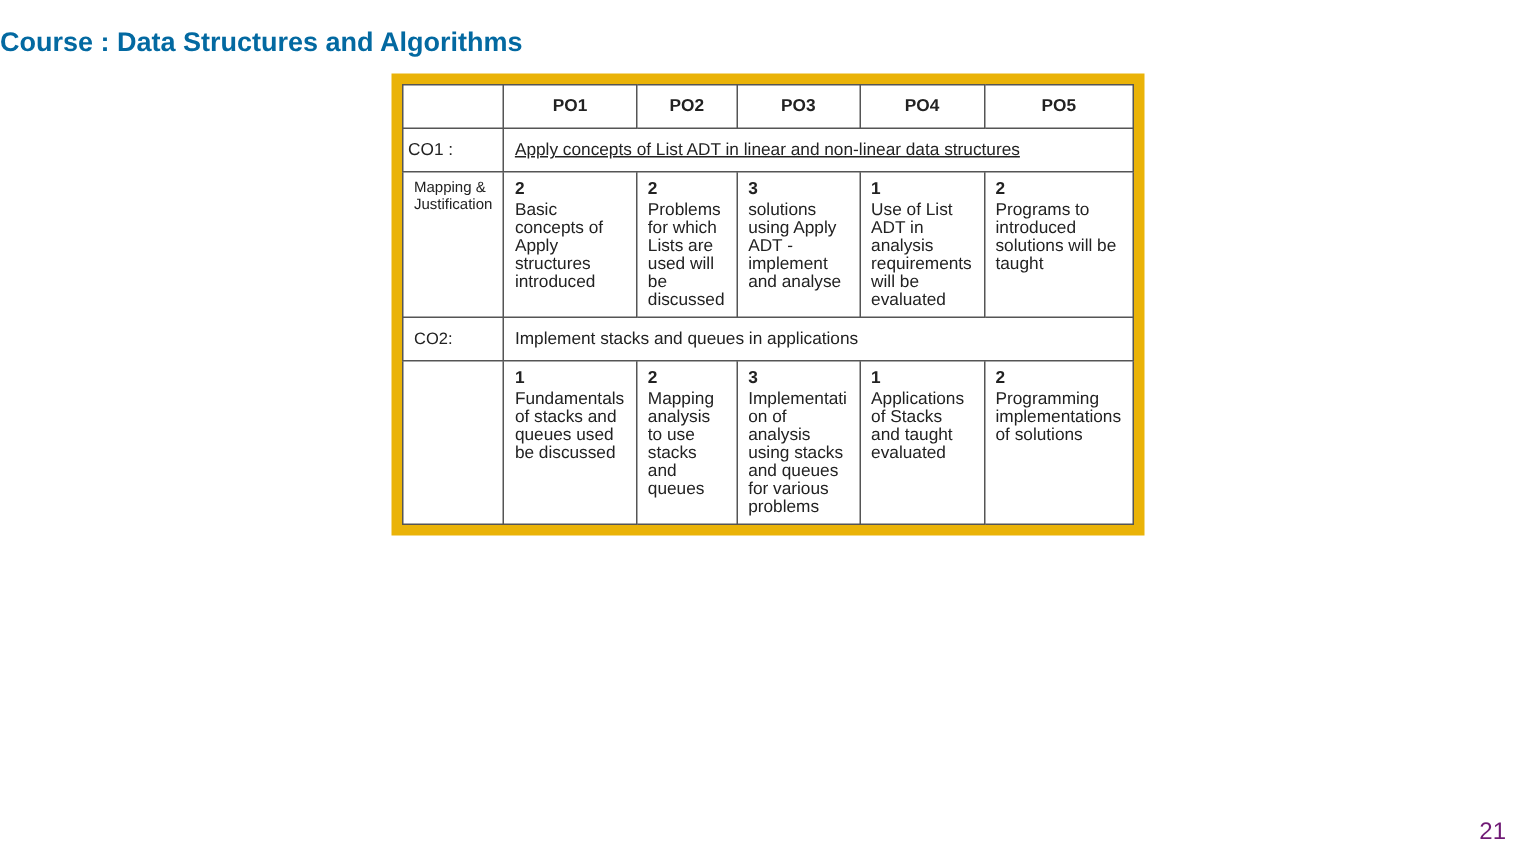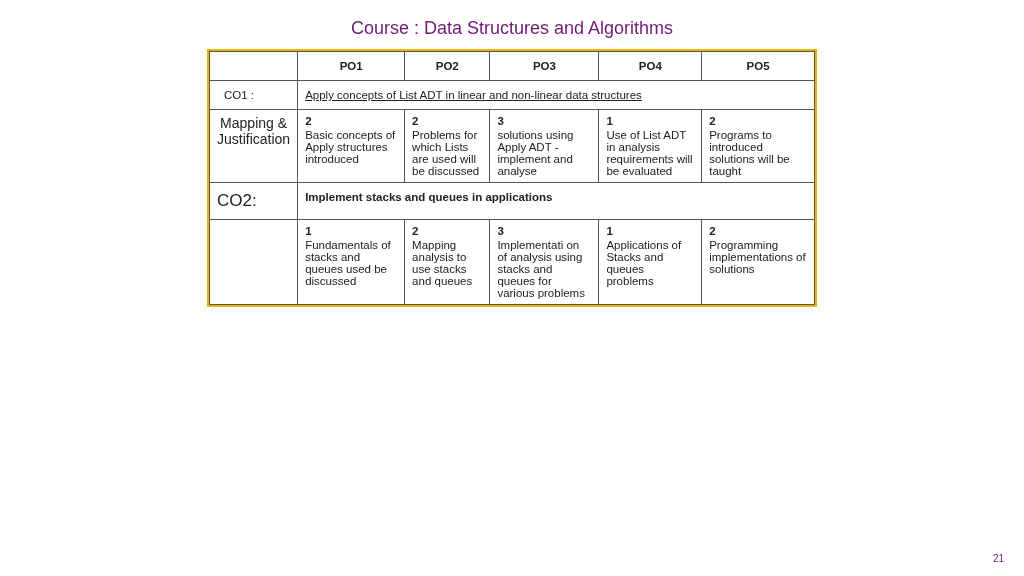--- a/index.html
+++ b/index.html
@@ -7,30 +7,29 @@
       background: #fff;
       font-family: Arial, sans-serif;
       font-size: 12px;
       color: #222;
       width: 1024px;
       height: 576px;
       position: relative;
       overflow: hidden;
     }
     .page-title {
-      text-align: center;
       font-size: 18px;
-      font-weight: normal;
+      font-weight: bold;
       padding: 18px 0 10px 0;
-      color: #701a75;
+      color: #0369a1;
     }
     .table-wrapper {
       margin: 0 auto;
-      width: 610px;
-      border: 2px solid #eab308;
+      width: 502px;
+      border: 7px solid #eab308;
     }
     table {
       width: 100%;
       border-collapse: collapse;
     }
     td, th {
       border: 1px solid #555;
       padding: 5px 7px;
       vertical-align: top;
       font-size: 11.5px;
@@ -43,21 +42,21 @@
     }
     .num-cell {
       font-weight: bold;
       display: block;
       margin-bottom: 2px;
     }
     .page-number {
       position: absolute;
       bottom: 12px;
       right: 20px;
-      font-size: 10px;
+      font-size: 16px;
       color: #701a75;
     }
   </style>
 </head>
 <body>
 
 <div class="page-title">Course : Data Structures and Algorithms</div>
 
 <div class="table-wrapper">
   <table>
@@ -67,26 +66,26 @@
         <td>PO1</td>
         <td>PO2</td>
         <td>PO3</td>
         <td>PO4</td>
         <td>PO5</td>
       </tr>
     </thead>
     <tbody>
 
       <tr>
-        <td style="font-size:11.5px;padding:8px 14px;">CO1 :</td>
+        <td style="font-size:11.5px;padding:8px 3px;">CO1 :</td>
         <td colspan="5" style="padding:8px 7px;font-size:11.5px;text-decoration:underline;">Apply concepts of List ADT in linear and non-linear data structures</td>
       </tr>
 
       <tr>
-        <td style="font-size:14px;padding:5px 7px;vertical-align:top;white-space:pre-line;text-align:center;">Mapping &amp;
+        <td style="font-size:10px;padding:5px 7px;vertical-align:top;white-space:pre-line;">Mapping &amp;
 Justification</td>
         <td style="vertical-align:top;padding:5px 7px;">
           <span class="num-cell">2</span>
           <span>Basic concepts of Apply structures introduced</span>
         </td>
         <td style="vertical-align:top;padding:5px 7px;">
           <span class="num-cell">2</span>
           <span>Problems for which Lists are used will be discussed</span>
         </td>
         <td style="vertical-align:top;padding:5px 7px;">
@@ -97,41 +96,41 @@
           <span class="num-cell">1</span>
           <span>Use of List ADT in analysis requirements will be evaluated</span>
         </td>
         <td style="vertical-align:top;padding:5px 7px;">
           <span class="num-cell">2</span>
           <span>Programs to introduced solutions will be taught</span>
         </td>
       </tr>
 
       <tr>
-        <td style="font-size:17px;padding:8px 7px;">CO2:</td>
-        <td colspan="5" style="padding:8px 7px;font-size:11.5px;font-weight:bold;">Implement stacks and queues in applications</td>
+        <td style="font-size:11px;padding:8px 7px;">CO2:</td>
+        <td colspan="5" style="padding:8px 7px;font-size:11.5px;">Implement stacks and queues in applications</td>
       </tr>
 
       <tr>
         <td style="font-size:11px;padding:5px 7px;vertical-align:top;"></td>
         <td style="vertical-align:top;padding:5px 7px;">
           <span class="num-cell">1</span>
           <span>Fundamentals of stacks and queues used be discussed</span>
         </td>
         <td style="vertical-align:top;padding:5px 7px;">
           <span class="num-cell">2</span>
           <span>Mapping analysis to use stacks and queues</span>
         </td>
         <td style="vertical-align:top;padding:5px 7px;">
           <span class="num-cell">3</span>
           <span>Implementati on of analysis using stacks and queues for various problems</span>
         </td>
         <td style="vertical-align:top;padding:5px 7px;">
           <span class="num-cell">1</span>
-          <span>Applications of Stacks and queues problems</span>
+          <span>Applications of Stacks and taught evaluated</span>
         </td>
         <td style="vertical-align:top;padding:5px 7px;">
           <span class="num-cell">2</span>
           <span>Programming implementations of solutions</span>
         </td>
       </tr>
     </tbody>
   </table>
 </div>
 

